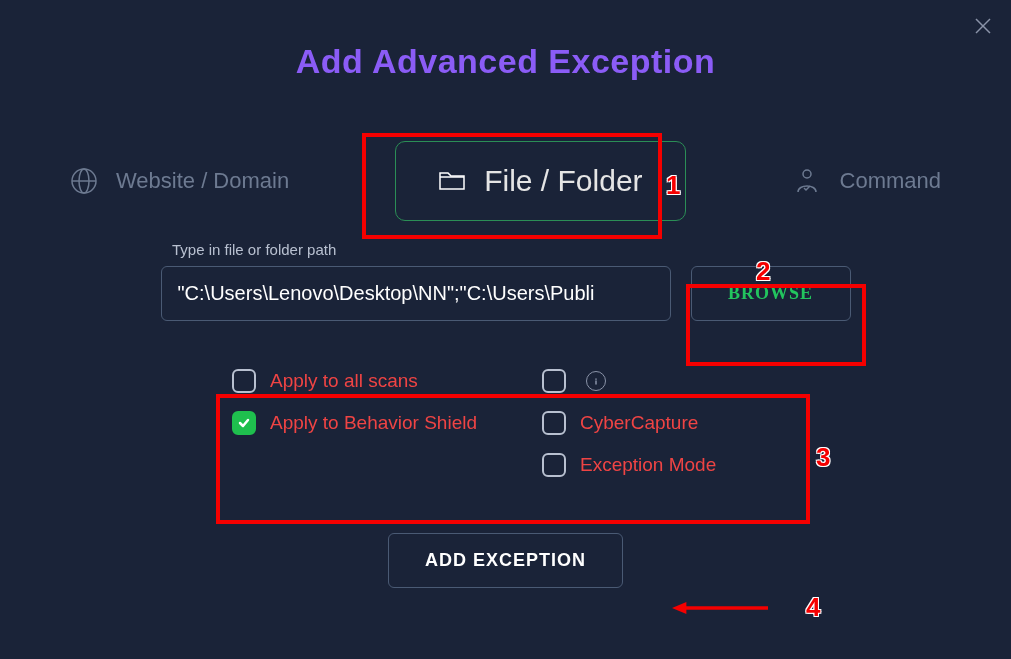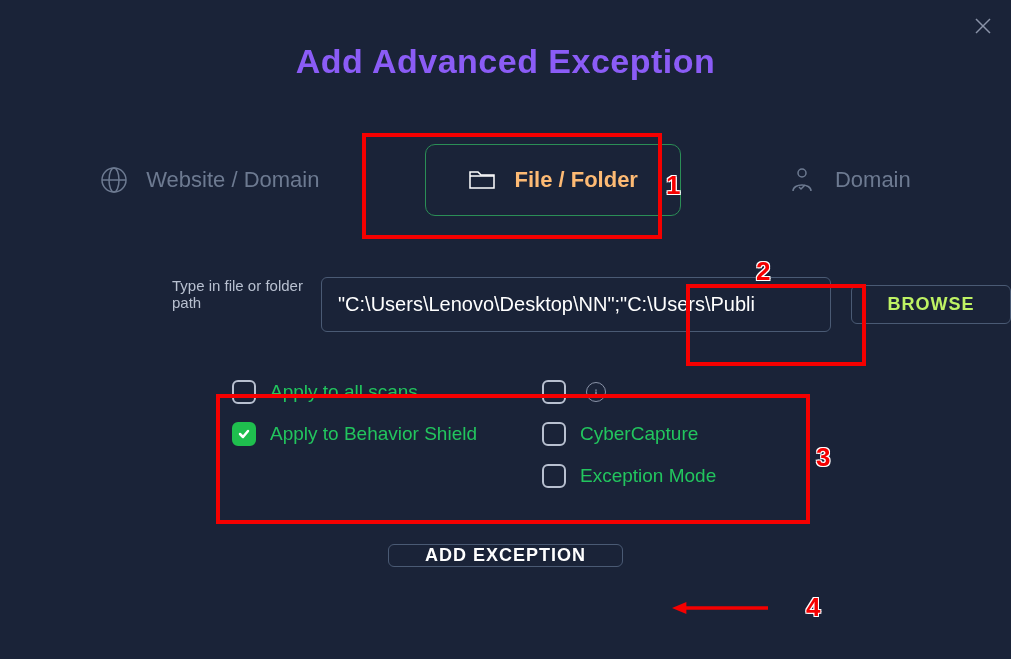--- a/index.html
+++ b/index.html
@@ -61,23 +61,23 @@
     .tab.inactive svg {
       stroke: #6d7a91;
       fill: none;
     }
     .tab.active {
       border: 1.5px solid #2b8e56;
       border-radius: 10px;
       padding: 22px 42px;
     }
     .tab.active .tab-label {
-      color: #fdba74;
-      font-size: 22px;
-      font-weight: 700;
+      color: #e5e5e5;
+      font-size: 30px;
+      font-weight: 400;
     }
     .tab.active svg {
       stroke: #fff;
       fill: none;
     }
     .highlight-box {
       position: absolute;
       border: 4px solid #f50000;
       pointer-events: none;
     }
@@ -123,23 +123,23 @@
       left: 806px;
     }
     .arrow {
       position: absolute;
       top: 602px;
       left: 640px;
       width: 160px;
       height: 12px;
     }
     .input-section {
-      margin-top: 58px;
-      display: flex;
-      flex-direction: row;
+      margin-top: 20px;
+      display: flex;
+      flex-direction: column;
       align-items: center;
     }
     .input-label {
       font-size: 15px;
       color: #b8c0d0;
       align-self: flex-start;
       margin-left: 172px;
       margin-bottom: 8px;
     }
     .input-row {
@@ -153,29 +153,30 @@
       background: transparent;
       border: 1.5px solid #4a5a74;
       border-radius: 6px;
       padding: 0 16px;
       font-size: 20px;
       color: #fff;
       outline: none;
     }
     .browse-btn {
       width: 160px;
-      height: 39px;
+      height: 55px;
       background: transparent;
       border: 1.5px solid #4a5a74;
       border-radius: 6px;
       font-size: 18px;
       font-weight: 600;
-      color: #bef264;
+      color: #22c55e;
       letter-spacing: 1px;
       cursor: pointer;
+      font-family: Liberation Serif, serif;
     }
     .checkbox-section {
       margin-top: 48px;
       margin-left: 232px;
       display: grid;
       grid-template-columns: 310px 270px;
       row-gap: 18px;
     }
     .checkbox-item {
       display: flex;
@@ -195,21 +196,21 @@
     }
     .cb.checked {
       background: #1fbf4e;
       border-color: #1fbf4e;
     }
     .cb.checked svg {
       stroke: #fff;
     }
     .cb-label {
       font-size: 19px;
-      color: #22c55e;
+      color: #ef4444;
       font-weight: 400;
     }
     .info-icon {
       width: 20px;
       height: 20px;
       border: 1.5px solid #8a93a8;
       border-radius: 50%;
       display: flex;
       align-items: center;
       justify-content: center;
@@ -218,21 +219,21 @@
     }
     .info-icon svg {
       stroke: #8a93a8;
     }
     .add-btn-row {
       display: flex;
       justify-content: center;
       margin-top: 56px;
     }
     .add-btn {
-      padding: 0 36px;
+      padding: 16px 36px;
       background: transparent;
       border: 1.5px solid #4a5a74;
       border-radius: 6px;
       font-size: 18px;
       font-weight: 600;
       color: #fff;
       letter-spacing: 1px;
       cursor: pointer;
     }
     .col2-offset {
@@ -268,21 +269,21 @@
     </svg>
     <span class="tab-label">File / Folder</span>
   </div>
 
   <div class="tab inactive">
     <svg width="30" height="30" viewBox="0 0 30 30">
       <circle cx="15" cy="8" r="4" stroke-width="1.5"></circle>
       <path d="M6 26 C6 18 24 18 24 26" stroke-width="1.5"></path>
       <path d="M12 22 L14 24 L18 20" stroke-width="1.5"></path>
     </svg>
-    <span class="tab-label">Domain</span>
+    <span class="tab-label">Command</span>
   </div>
 </div>
 
 <div class="input-section">
   <div class="input-label">Type in file or folder path</div>
   <div class="input-row">
     <input type="text" class="text-input" value="&quot;C:\Users\Lenovo\Desktop\NN&quot;;&quot;C:\Users\Publi" style="">
     <button class="browse-btn">BROWSE</button>
   </div>
 </div>

